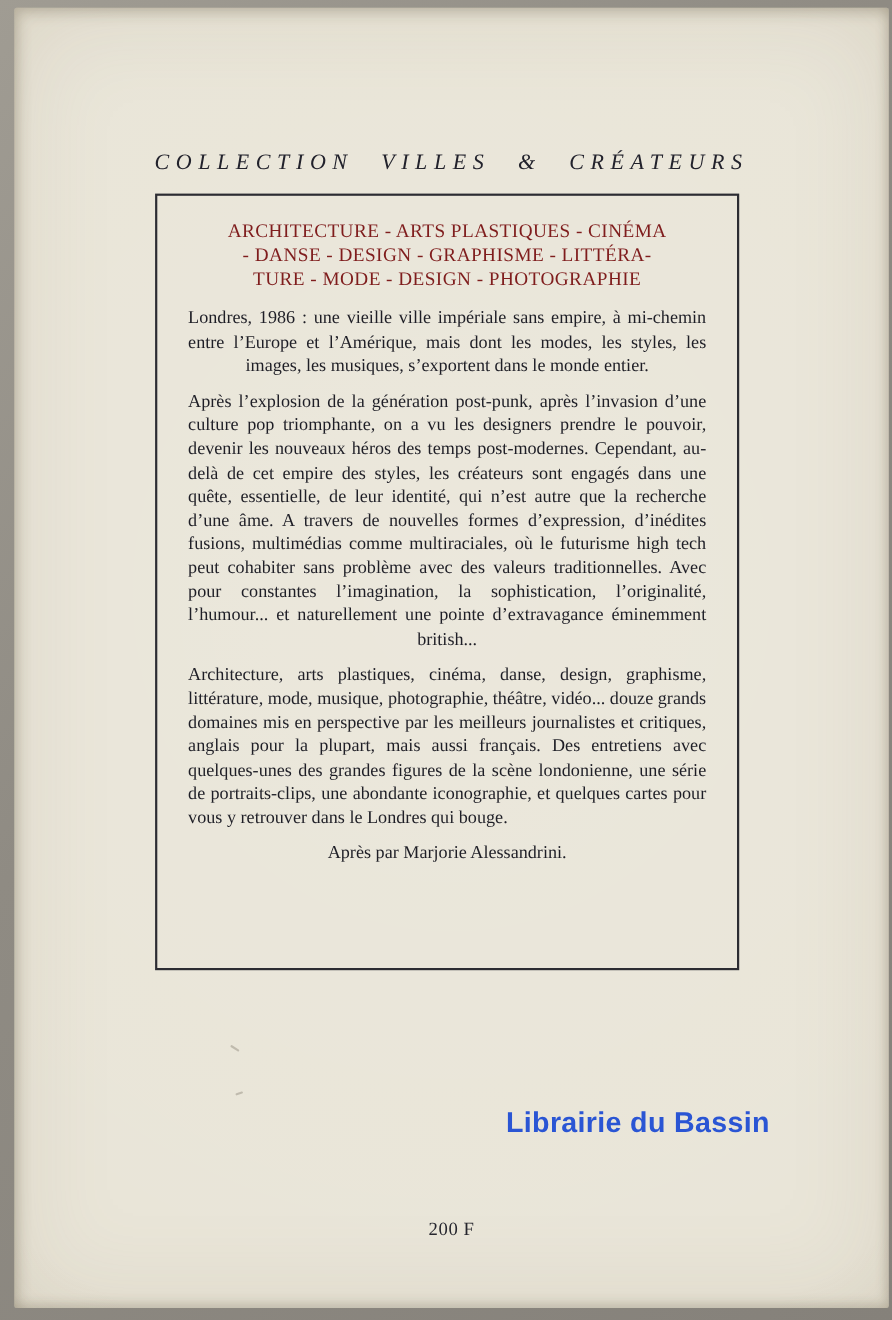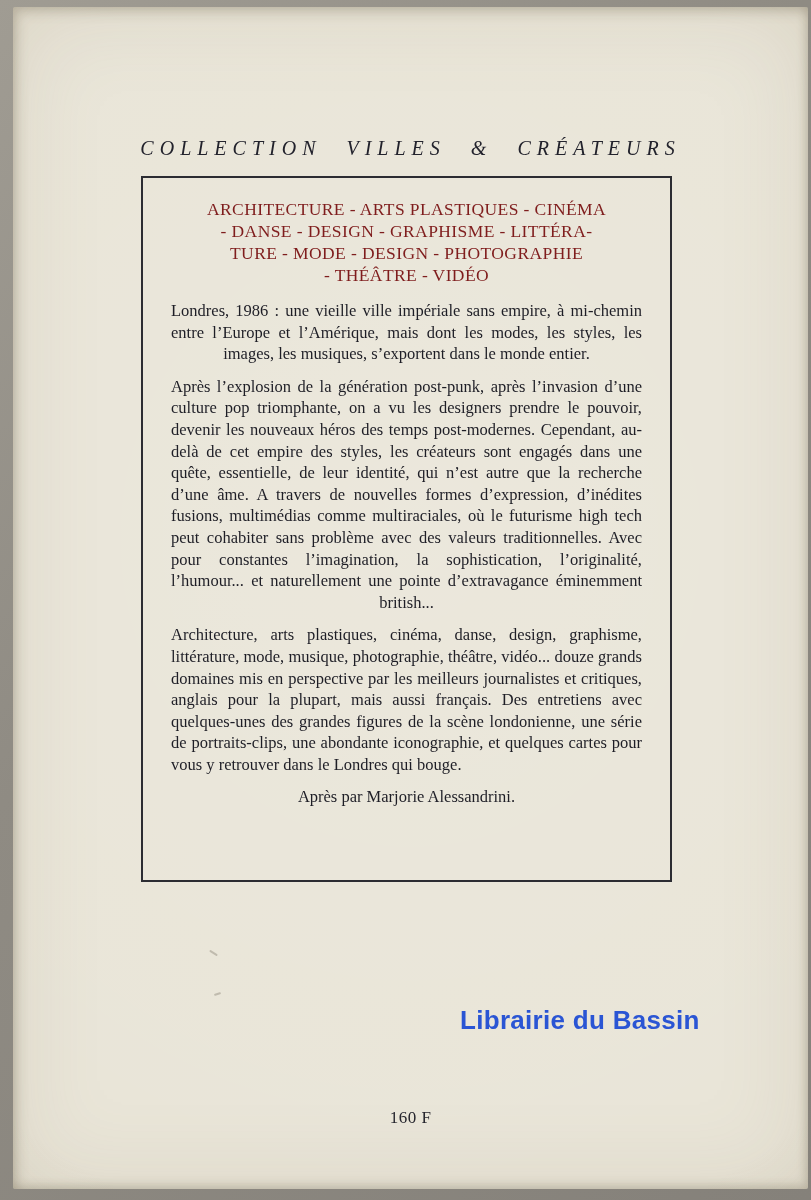--- a/index.html
+++ b/index.html
@@ -134,33 +134,32 @@
     <div class="cover-shade"></div>
 
     <div class="title">COLLECTION VILLES &amp; CRÉATEURS</div>
 
     <div class="box">
 
       <div class="domains">
         <div>ARCHITECTURE - ARTS PLASTIQUES - CINÉMA</div>
         <div>- DANSE - DESIGN - GRAPHISME - LITTÉRA-</div>
         <div>TURE - MODE - DESIGN - PHOTOGRAPHIE</div>
-        <div>- THÉÂTRE - VIDÉO</div>
       </div>
 
       <p class="para center-last">Londres, 1986 : une vieille ville impériale sans empire, à mi-chemin entre l’Europe et l’Amérique, mais dont les modes, les styles, les images, les musiques, s’exportent dans le monde entier.</p>
 
       <p class="para center-last">Après l’explosion de la génération post-punk, après l’invasion d’une culture pop triomphante, on a vu les designers prendre le pouvoir, devenir les nouveaux héros des temps post-modernes. Cependant, au-delà de cet empire des styles, les créateurs sont engagés dans une quête, essentielle, de leur identité, qui n’est autre que la recherche d’une âme. A travers de nouvelles formes d’expression, d’inédites fusions, multimédias comme multiraciales, où le futurisme high tech peut cohabiter sans problème avec des valeurs traditionnelles. Avec pour constantes l’imagination, la sophistication, l’originalité, l’humour... et naturellement une pointe d’extravagance éminemment british...</p>
 
       <p class="para">Architecture, arts plastiques, cinéma, danse, design, graphisme, littérature, mode, musique, photographie, théâtre, vidéo... douze grands domaines mis en perspective par les meilleurs journalistes et critiques, anglais pour la plupart, mais aussi français. Des entretiens avec quelques-unes des grandes figures de la scène londonienne, une série de portraits-clips, une abondante iconographie, et quelques cartes pour vous y retrouver dans le Londres qui bouge.</p>
 
       <div class="credit">Après par Marjorie Alessandrini.</div>
     </div>
 
     <div class="pencil-mark pm1"></div>
     <div class="pencil-mark pm2"></div>
 
-    <div class="price">160 F</div>
+    <div class="price">200 F</div>
   </div>
 
   <div class="watermark">Librairie du Bassin</div>
 
 </div>
 
 </body></html>

